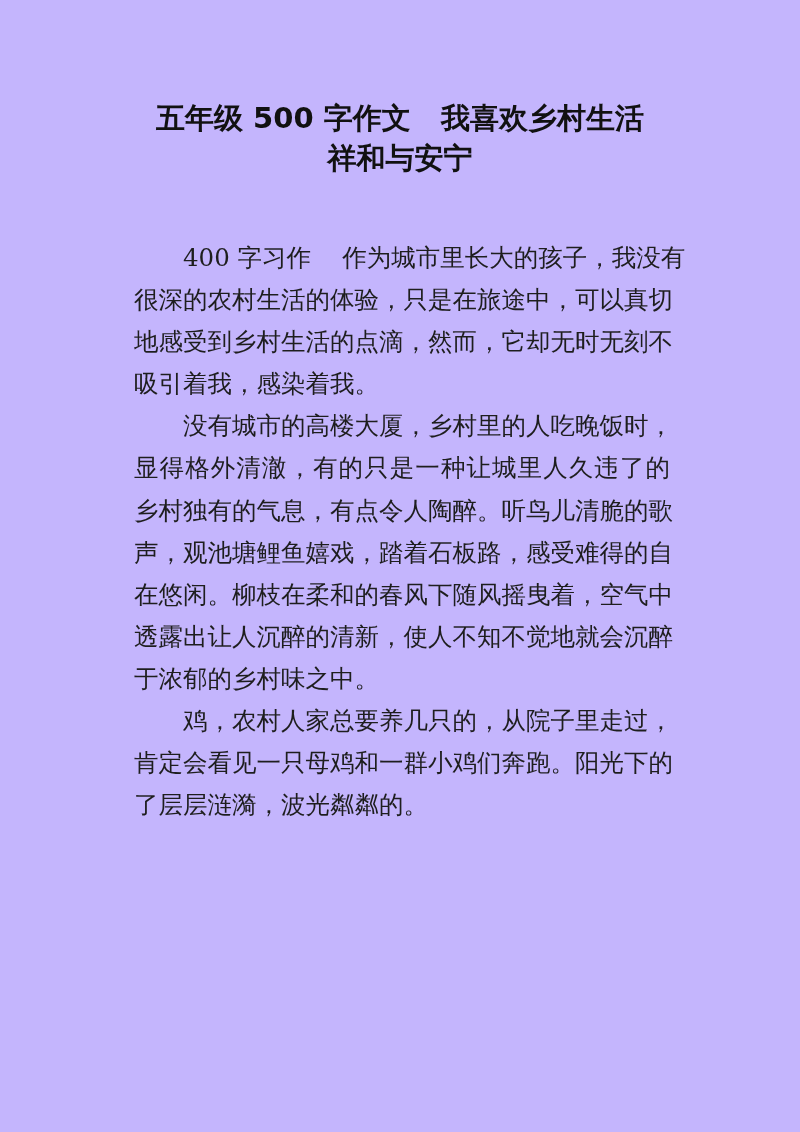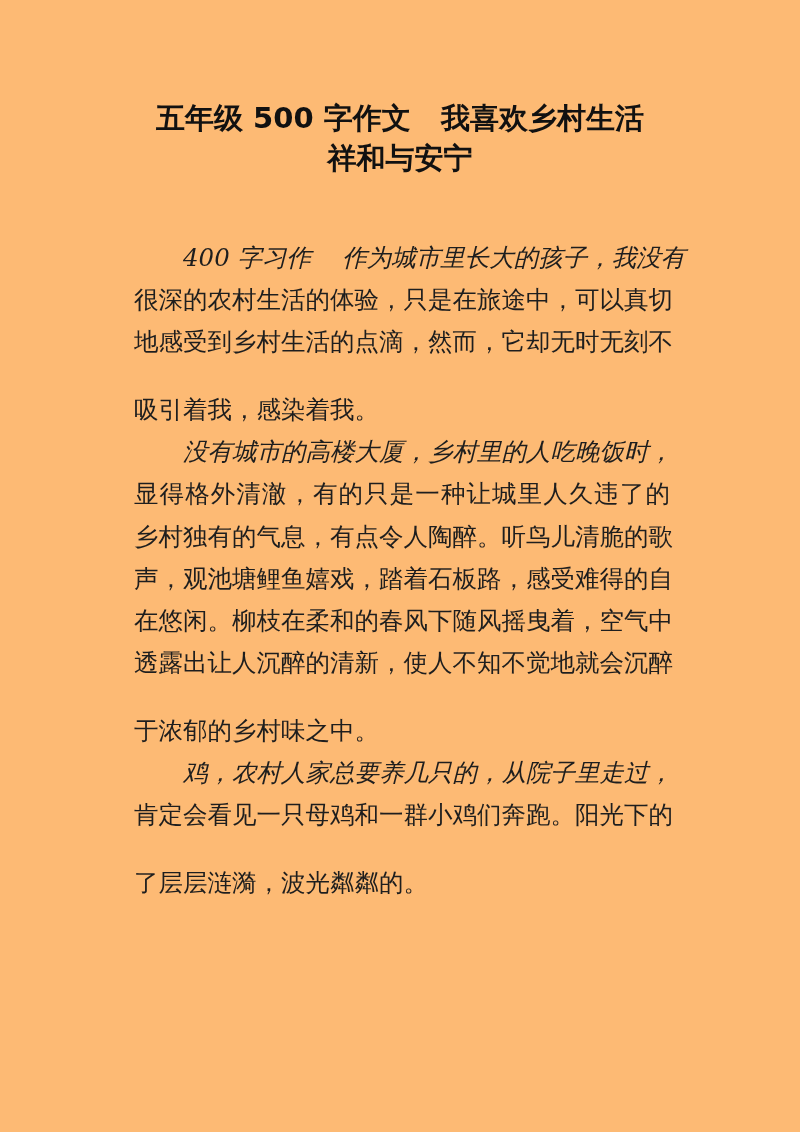--- a/index.html
+++ b/index.html
@@ -13,21 +13,21 @@
       position: relative;
       overflow: hidden;
       color: #1a1a1a;
     }
     .page {
       position: absolute;
       left: 0;
       top: 0;
       width: 800px;
       height: 1132px;
-      background: #fdba74;
+      background: #c4b5fd;
     }
     .title {
       position: absolute;
       left: 0;
       width: 800px;
       top: 98px;
       text-align: center;
       font-family: "DejaVu Sans", "Liberation Sans", sans-serif;
       font-weight: bold;
       font-size: 29px;
@@ -51,25 +51,23 @@
     }
     .body-text .ln {
       display: block;
       white-space: pre;
       height: 42.1px;
       text-align: justify;
       text-align-last: justify;
     }
     .body-text .ln.last {
       text-align-last: left;
-      margin-top: 26px;
     }
     .body-text .ln.indent {
       padding-left: 49px;
-      font-style: italic;
     }
   </style>
 </head>
 <body>
 
 <div class="page">
   <h1 class="title">
     <span class="line">五年级 500 字作文   我喜欢乡村生活</span>
     <span class="line">祥和与安宁</span>
   </h1>

